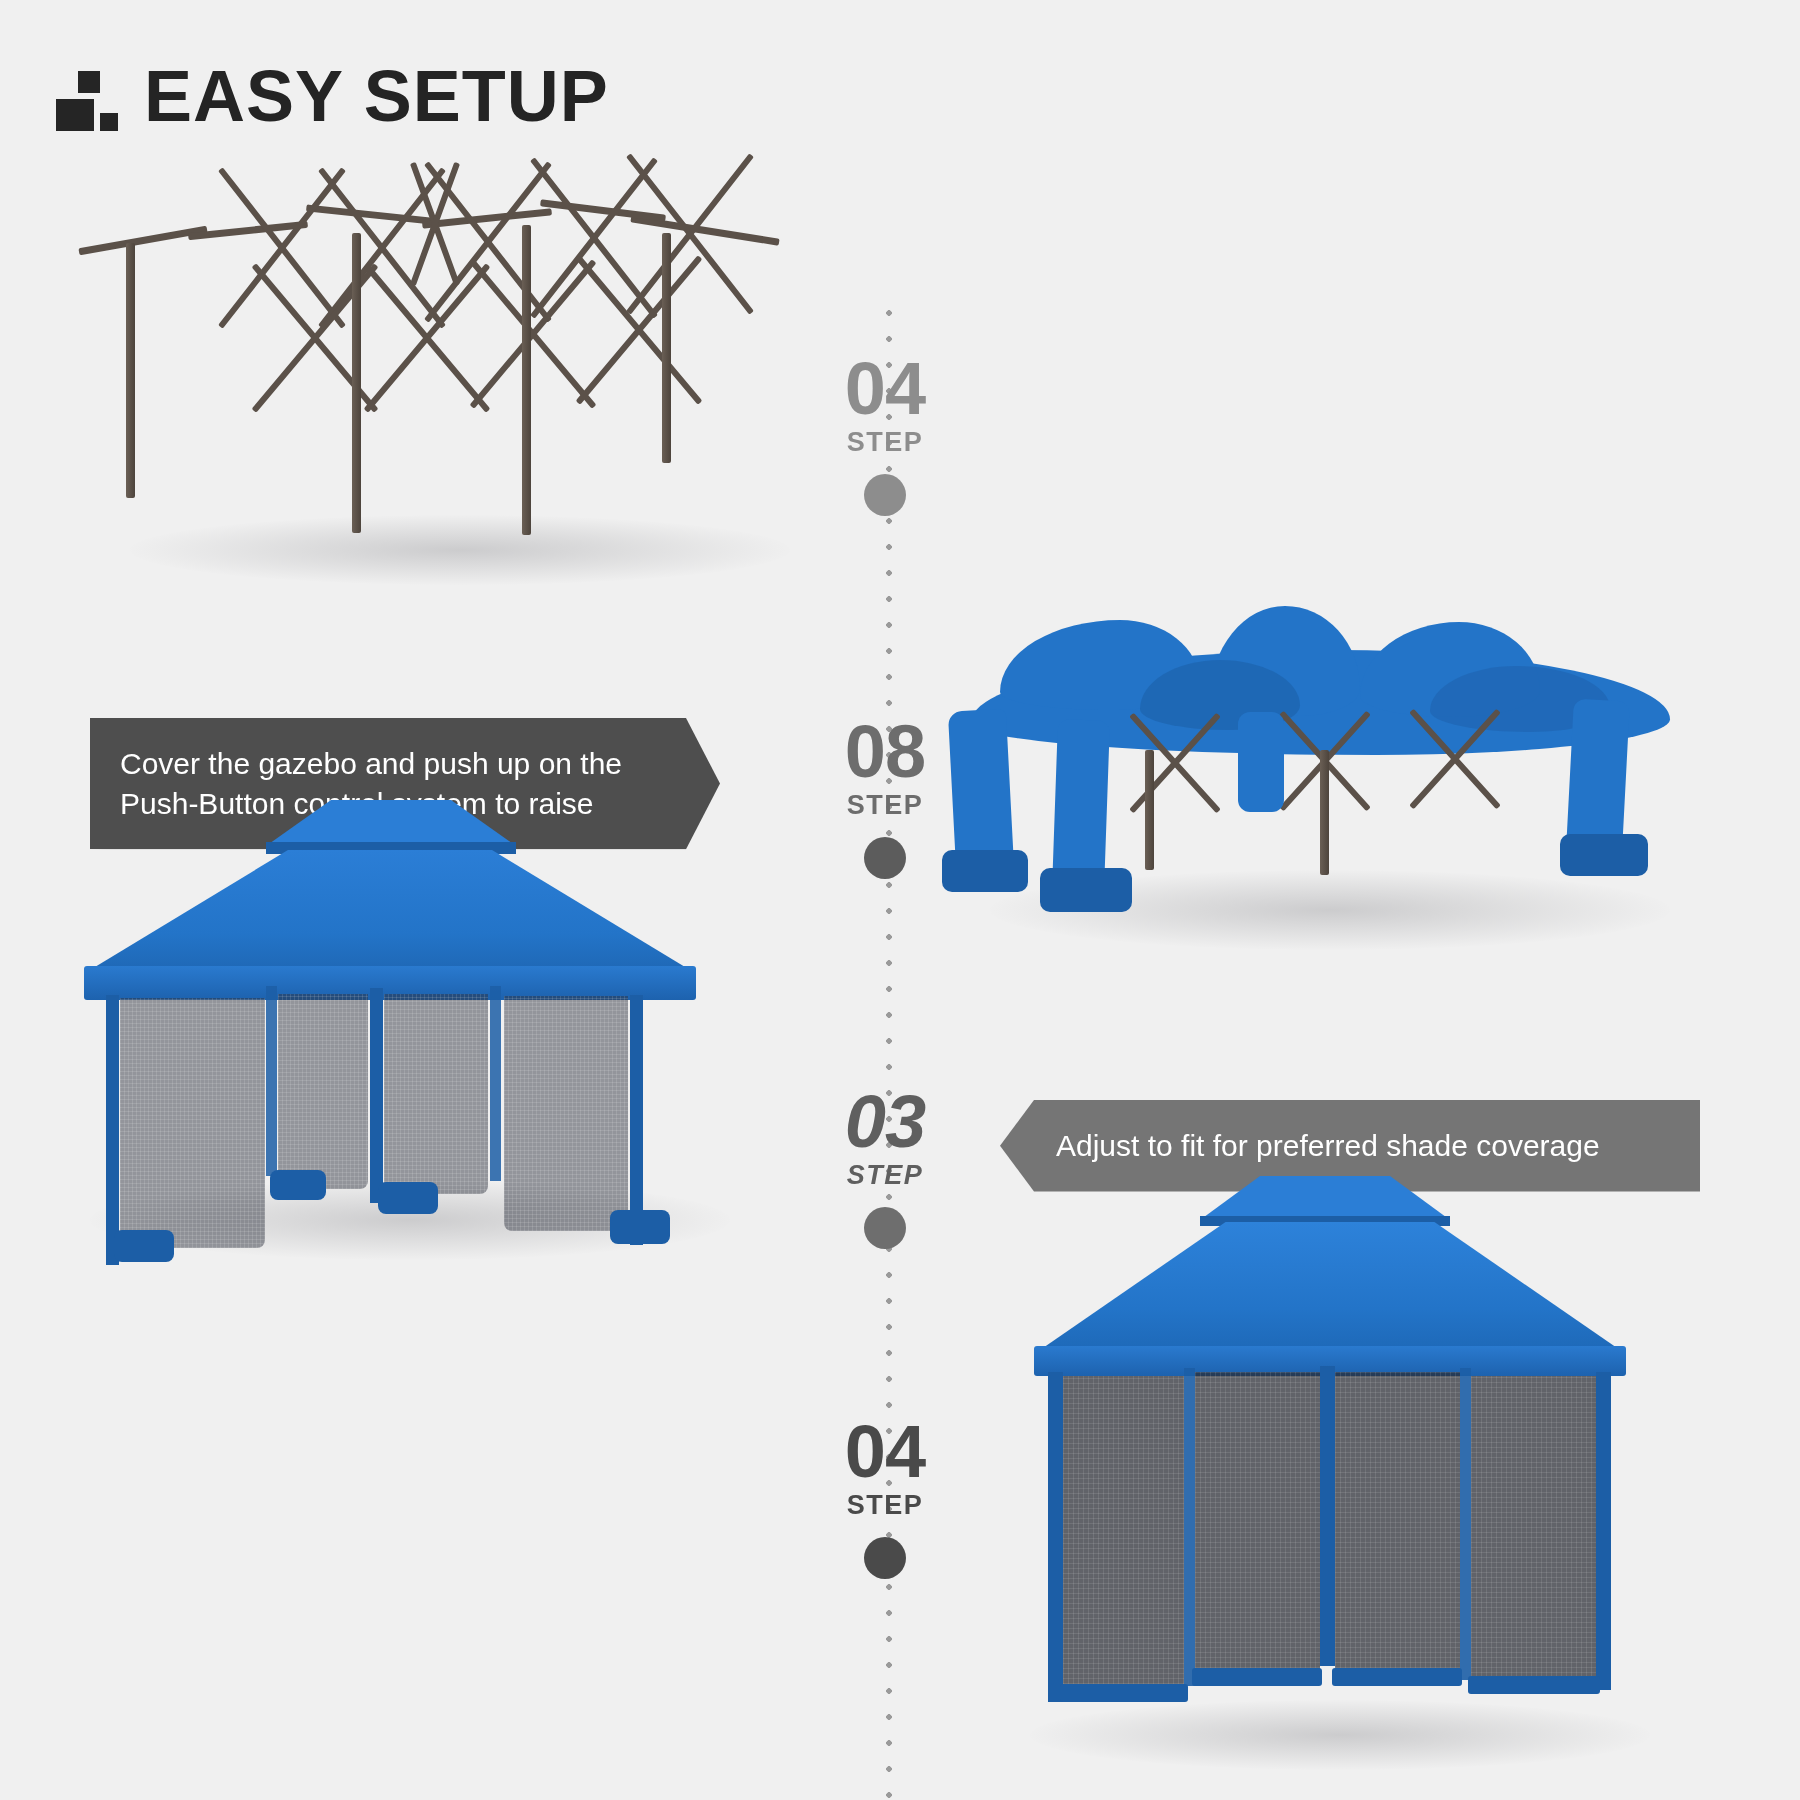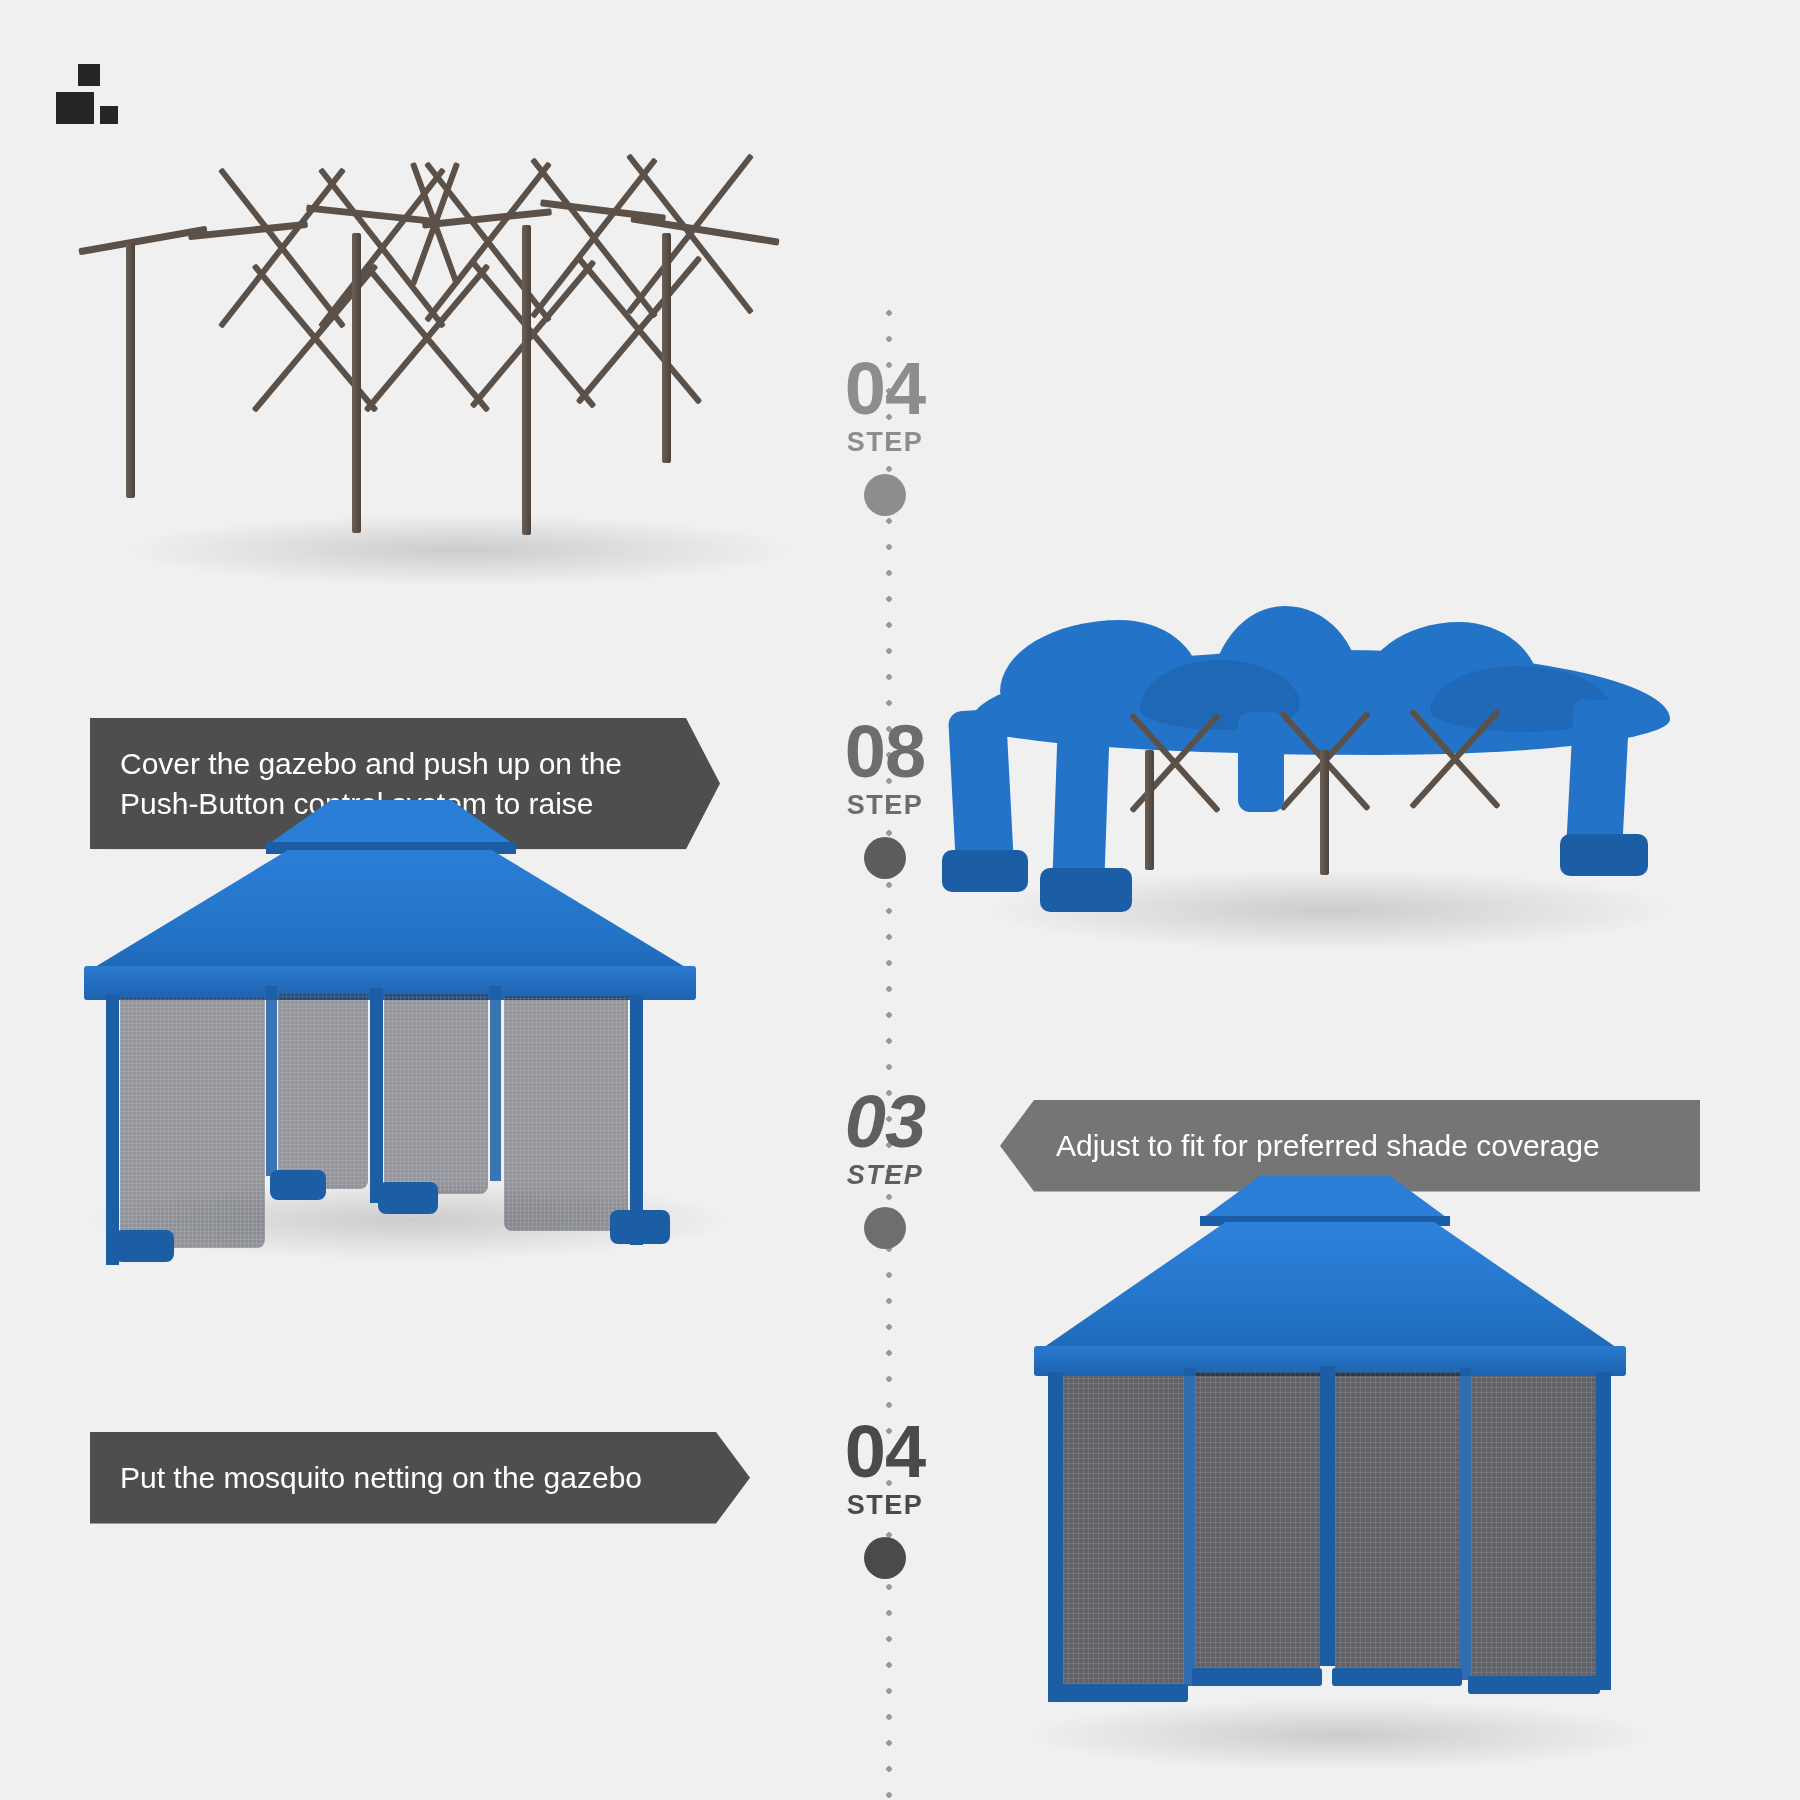--- a/index.html
+++ b/index.html
@@ -95,20 +95,21 @@
 <body>
 
 <div id="page">
 
   <div class="title-row">
     <span class="logo-mark">
       <i class="sq-top"></i>
         <i class="sq-big"></i>
         <i class="sq-small"></i>
     </span>
+    <span class="title-text">EASY SETUP</span>
   </div>
 
   <div class="timeline"></div>
 
   <div class="photo" style="left:70px; top:185px; width:780px; height:400px;">
     <div class="ground-shadow" style="left:60px; top:330px; width:660px; height:70px;"></div>
 
     <div class="bar" style="left:8px;  top:52px;  width:130px; height:7px; transform:rotate(-10deg);"></div>
     <div class="bar" style="left:560px;top:42px;  width:150px; height:7px; transform:rotate(9deg);"></div>
 
@@ -225,23 +226,20 @@
   <div class="step-marker" style="left:790px; top:1088px;font-style:italic;">
     <div class="step-num tone-3">03</div>
     <div class="step-word tone-3">STEP</div>
     <div class="step-dot dot-3"></div>
   </div>
 
   <div class="callout callout-right bg-light" style="left:1000px; top:1100px; width:700px;">
     <span>Adjust to fit for preferred shade coverage</span>
   </div>
 
-  <div class="callout callout-left bg-dark" style="left:90px; top:1432px; width:660px;">
-    <span>Put the mosquito netting on the gazebo</span>
-  </div>
 
   <div class="step-marker" style="left:790px; top:1418px;">
     <div class="step-num tone-4">04</div>
     <div class="step-word tone-4">STEP</div>
     <div class="step-dot dot-4"></div>
   </div>
 
   <div class="photo" style="left:1020px; top:1160px; width:660px; height:620px;">
     <div class="ground-shadow" style="left:10px; top:540px; width:620px; height:70px;"></div>
 

